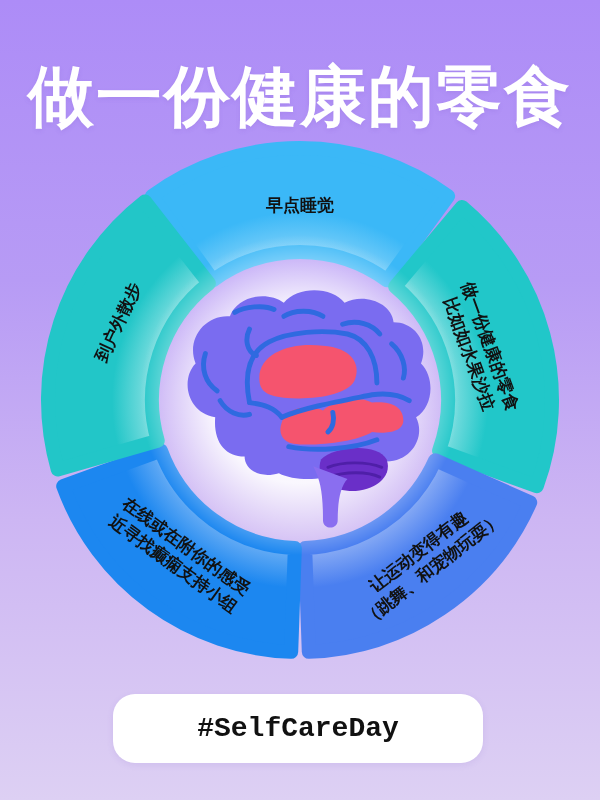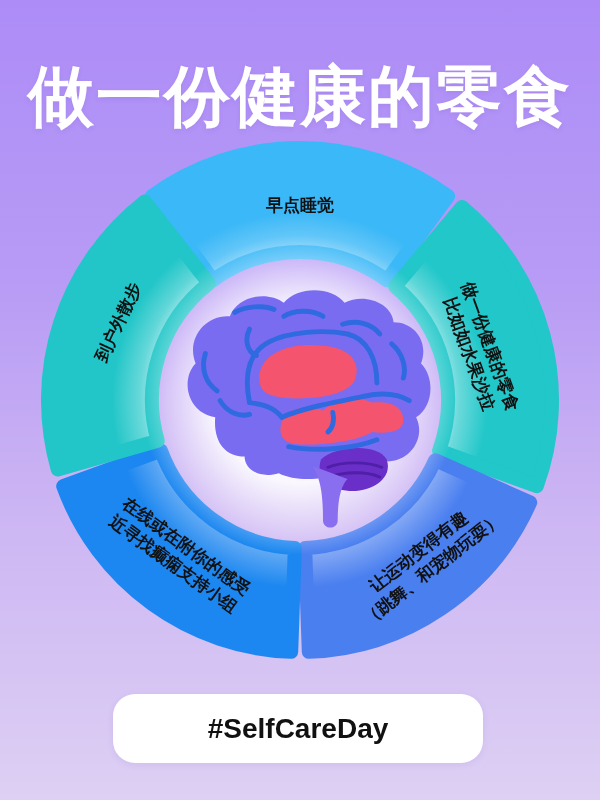--- a/index.html
+++ b/index.html
@@ -16,21 +16,21 @@
   }
   svg.wheel { position: absolute; left: 0; top: 0; width: 600px; height: 800px; }
   .seg-label {
     font-family: "DejaVu Sans", sans-serif; font-weight: bold; fill: #111;
     font-size: 17px;
   }
   .tag {
     position: absolute; left: 113px; top: 694px; width: 370px; height: 69px;
     background: #ffffff; border-radius: 22px;
     display: flex; align-items: center; justify-content: center;
-    font-family: Liberation Sans, sans-serif; font-weight: bold; font-size: 28px; color: #111;
+    font-family: Liberation Mono, monospace; font-weight: bold; font-size: 28px; color: #111;
     box-shadow: 0 2px 6px rgba(120,90,200,0.12);
   }
 </style>
 </head>
 <body>
 
 <div class="title">做一份健康的零食</div>
 
 <svg class="wheel" viewBox="0 0 600 800" xmlns="http://www.w3.org/2000/svg">
   <defs>

